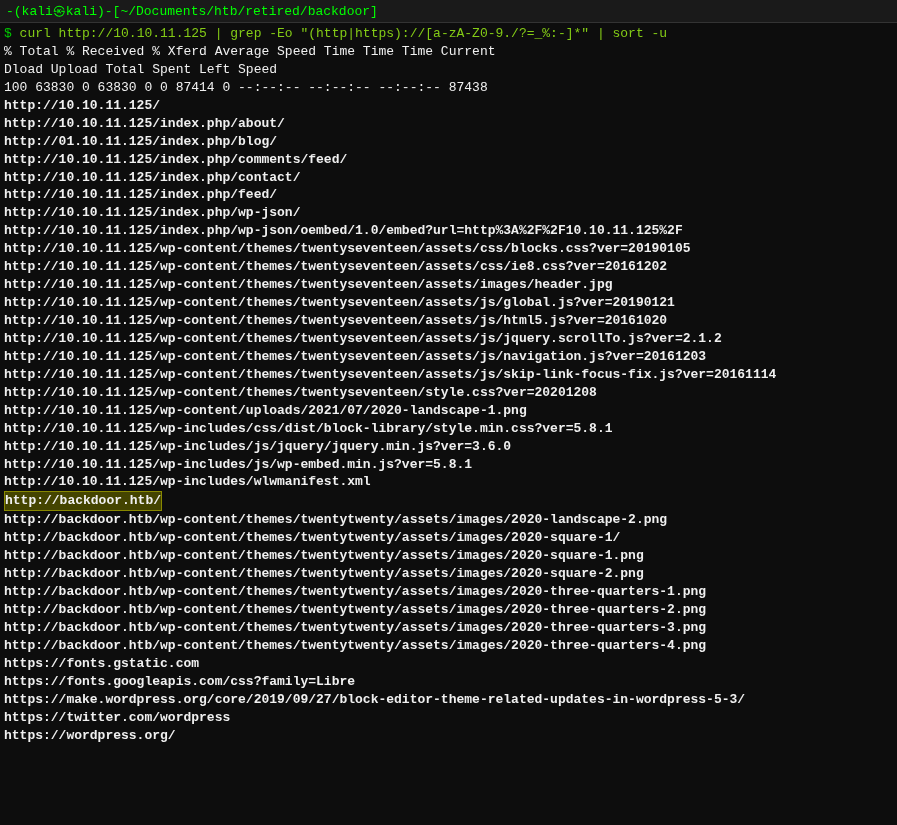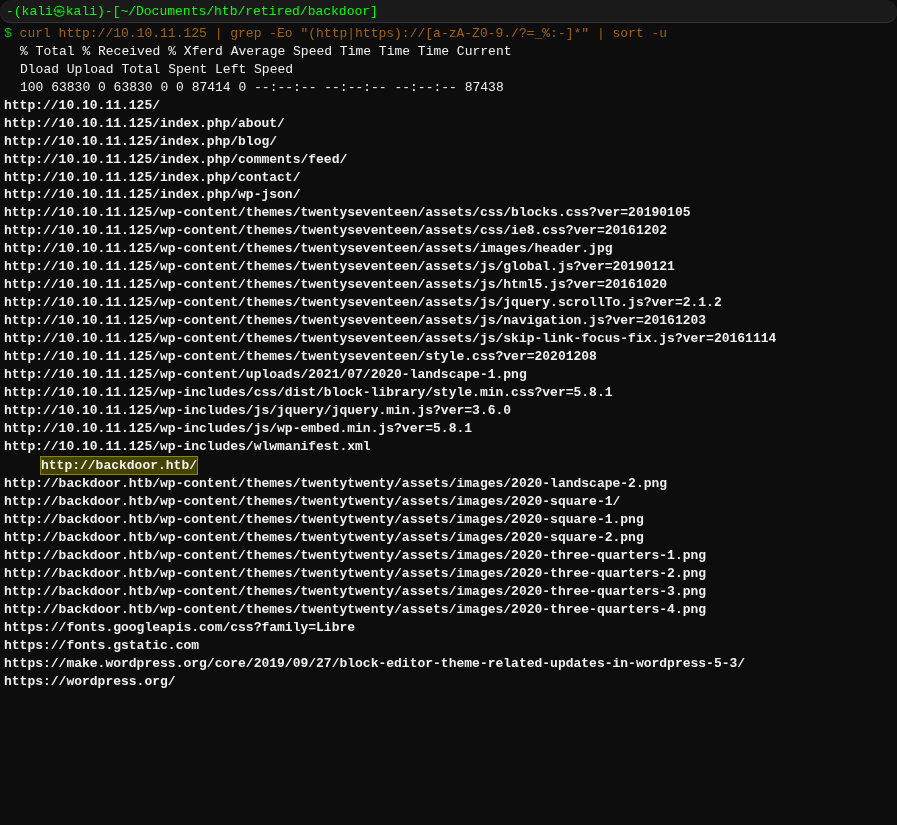--- a/index.html
+++ b/index.html
@@ -24,79 +24,78 @@
       min-height: 825px;
       padding: 0;
     }
 
     .title-bar {
       background-color: #1a1a1a;
       color: #00ff00;
       padding: 2px 6px;
       font-size: 13px;
       border-bottom: 1px solid #333;
-      border-radius: 11px;
     }
 
     .content {
       padding: 2px 4px;
       line-height: 1.38;
     }
 
     .cmd-line {
       color: #f0f0f0;
     }
 
     .cmd-line .cmd-prompt {
       color: #00cc00;
     }
 
     .cmd-line .cmd-text {
-      color: #a16207;
+      color: #84cc16;
     }
 
     .header-line {
       color: #f0f0f0;
-      margin-left: 16px;
     }
 
     .url-line {
       color: #f0f0f0;
       font-weight: bold;
     }
 
     .url-highlighted {
       color: #f0f0f0;
       background-color: #444400;
       border: 1px solid #888800;
       display: inline-block;
-      margin-left: 36px;
     }
   </style>
 </head>
 <body>
 
 <div class="terminal">
   <div class="title-bar">
     <span>-(kali㉿kali)-[~/Documents/htb/retired/backdoor]</span>
   </div>
   <div class="content">
     <div class="cmd-line">
       <span class="cmd-prompt">$ </span><span class="cmd-text">curl http://10.10.11.125 | grep -Eo "(http|https)://[a-zA-Z0-9./?=_%:-]*" | sort -u</span>
     </div>
     <div class="header-line">  % Total    % Received % Xferd  Average Speed   Time    Time     Time  Current</div>
     <div class="header-line">                                 Dload  Upload   Total   Spent    Left  Speed</div>
     <div class="header-line">100 63830    0 63830    0     0  87414      0 --:--:-- --:--:-- --:--:-- 87438</div>
     <div id="url-list">
         <div class="url-line">http://10.10.11.125/</div>
         <div class="url-line">http://10.10.11.125/index.php/about/</div>
-        <div class="url-line">http://10.10.11.125/index.php/blog/</div>
+        <div class="url-line">http://01.10.11.125/index.php/blog/</div>
         <div class="url-line">http://10.10.11.125/index.php/comments/feed/</div>
         <div class="url-line">http://10.10.11.125/index.php/contact/</div>
+        <div class="url-line">http://10.10.11.125/index.php/feed/</div>
         <div class="url-line">http://10.10.11.125/index.php/wp-json/</div>
+        <div class="url-line">http://10.10.11.125/index.php/wp-json/oembed/1.0/embed?url=http%3A%2F%2F10.10.11.125%2F</div>
         <div class="url-line">http://10.10.11.125/wp-content/themes/twentyseventeen/assets/css/blocks.css?ver=20190105</div>
         <div class="url-line">http://10.10.11.125/wp-content/themes/twentyseventeen/assets/css/ie8.css?ver=20161202</div>
         <div class="url-line">http://10.10.11.125/wp-content/themes/twentyseventeen/assets/images/header.jpg</div>
         <div class="url-line">http://10.10.11.125/wp-content/themes/twentyseventeen/assets/js/global.js?ver=20190121</div>
         <div class="url-line">http://10.10.11.125/wp-content/themes/twentyseventeen/assets/js/html5.js?ver=20161020</div>
         <div class="url-line">http://10.10.11.125/wp-content/themes/twentyseventeen/assets/js/jquery.scrollTo.js?ver=2.1.2</div>
         <div class="url-line">http://10.10.11.125/wp-content/themes/twentyseventeen/assets/js/navigation.js?ver=20161203</div>
         <div class="url-line">http://10.10.11.125/wp-content/themes/twentyseventeen/assets/js/skip-link-focus-fix.js?ver=20161114</div>
         <div class="url-line">http://10.10.11.125/wp-content/themes/twentyseventeen/style.css?ver=20201208</div>
         <div class="url-line">http://10.10.11.125/wp-content/uploads/2021/07/2020-landscape-1.png</div>
@@ -106,19 +105,20 @@
         <div class="url-line">http://10.10.11.125/wp-includes/wlwmanifest.xml</div>
         <div class="url-line"><span class="url-highlighted">http://backdoor.htb/</span></div>
         <div class="url-line">http://backdoor.htb/wp-content/themes/twentytwenty/assets/images/2020-landscape-2.png</div>
         <div class="url-line">http://backdoor.htb/wp-content/themes/twentytwenty/assets/images/2020-square-1/</div>
         <div class="url-line">http://backdoor.htb/wp-content/themes/twentytwenty/assets/images/2020-square-1.png</div>
         <div class="url-line">http://backdoor.htb/wp-content/themes/twentytwenty/assets/images/2020-square-2.png</div>
         <div class="url-line">http://backdoor.htb/wp-content/themes/twentytwenty/assets/images/2020-three-quarters-1.png</div>
         <div class="url-line">http://backdoor.htb/wp-content/themes/twentytwenty/assets/images/2020-three-quarters-2.png</div>
         <div class="url-line">http://backdoor.htb/wp-content/themes/twentytwenty/assets/images/2020-three-quarters-3.png</div>
         <div class="url-line">http://backdoor.htb/wp-content/themes/twentytwenty/assets/images/2020-three-quarters-4.png</div>
+        <div class="url-line">https://fonts.gstatic.com</div>
         <div class="url-line">https://fonts.googleapis.com/css?family=Libre</div>
-        <div class="url-line">https://fonts.gstatic.com</div>
         <div class="url-line">https://make.wordpress.org/core/2019/09/27/block-editor-theme-related-updates-in-wordpress-5-3/</div>
+        <div class="url-line">https://twitter.com/wordpress</div>
         <div class="url-line">https://wordpress.org/</div>
       </div>
   </div>
 </div>
 
 </body></html>

